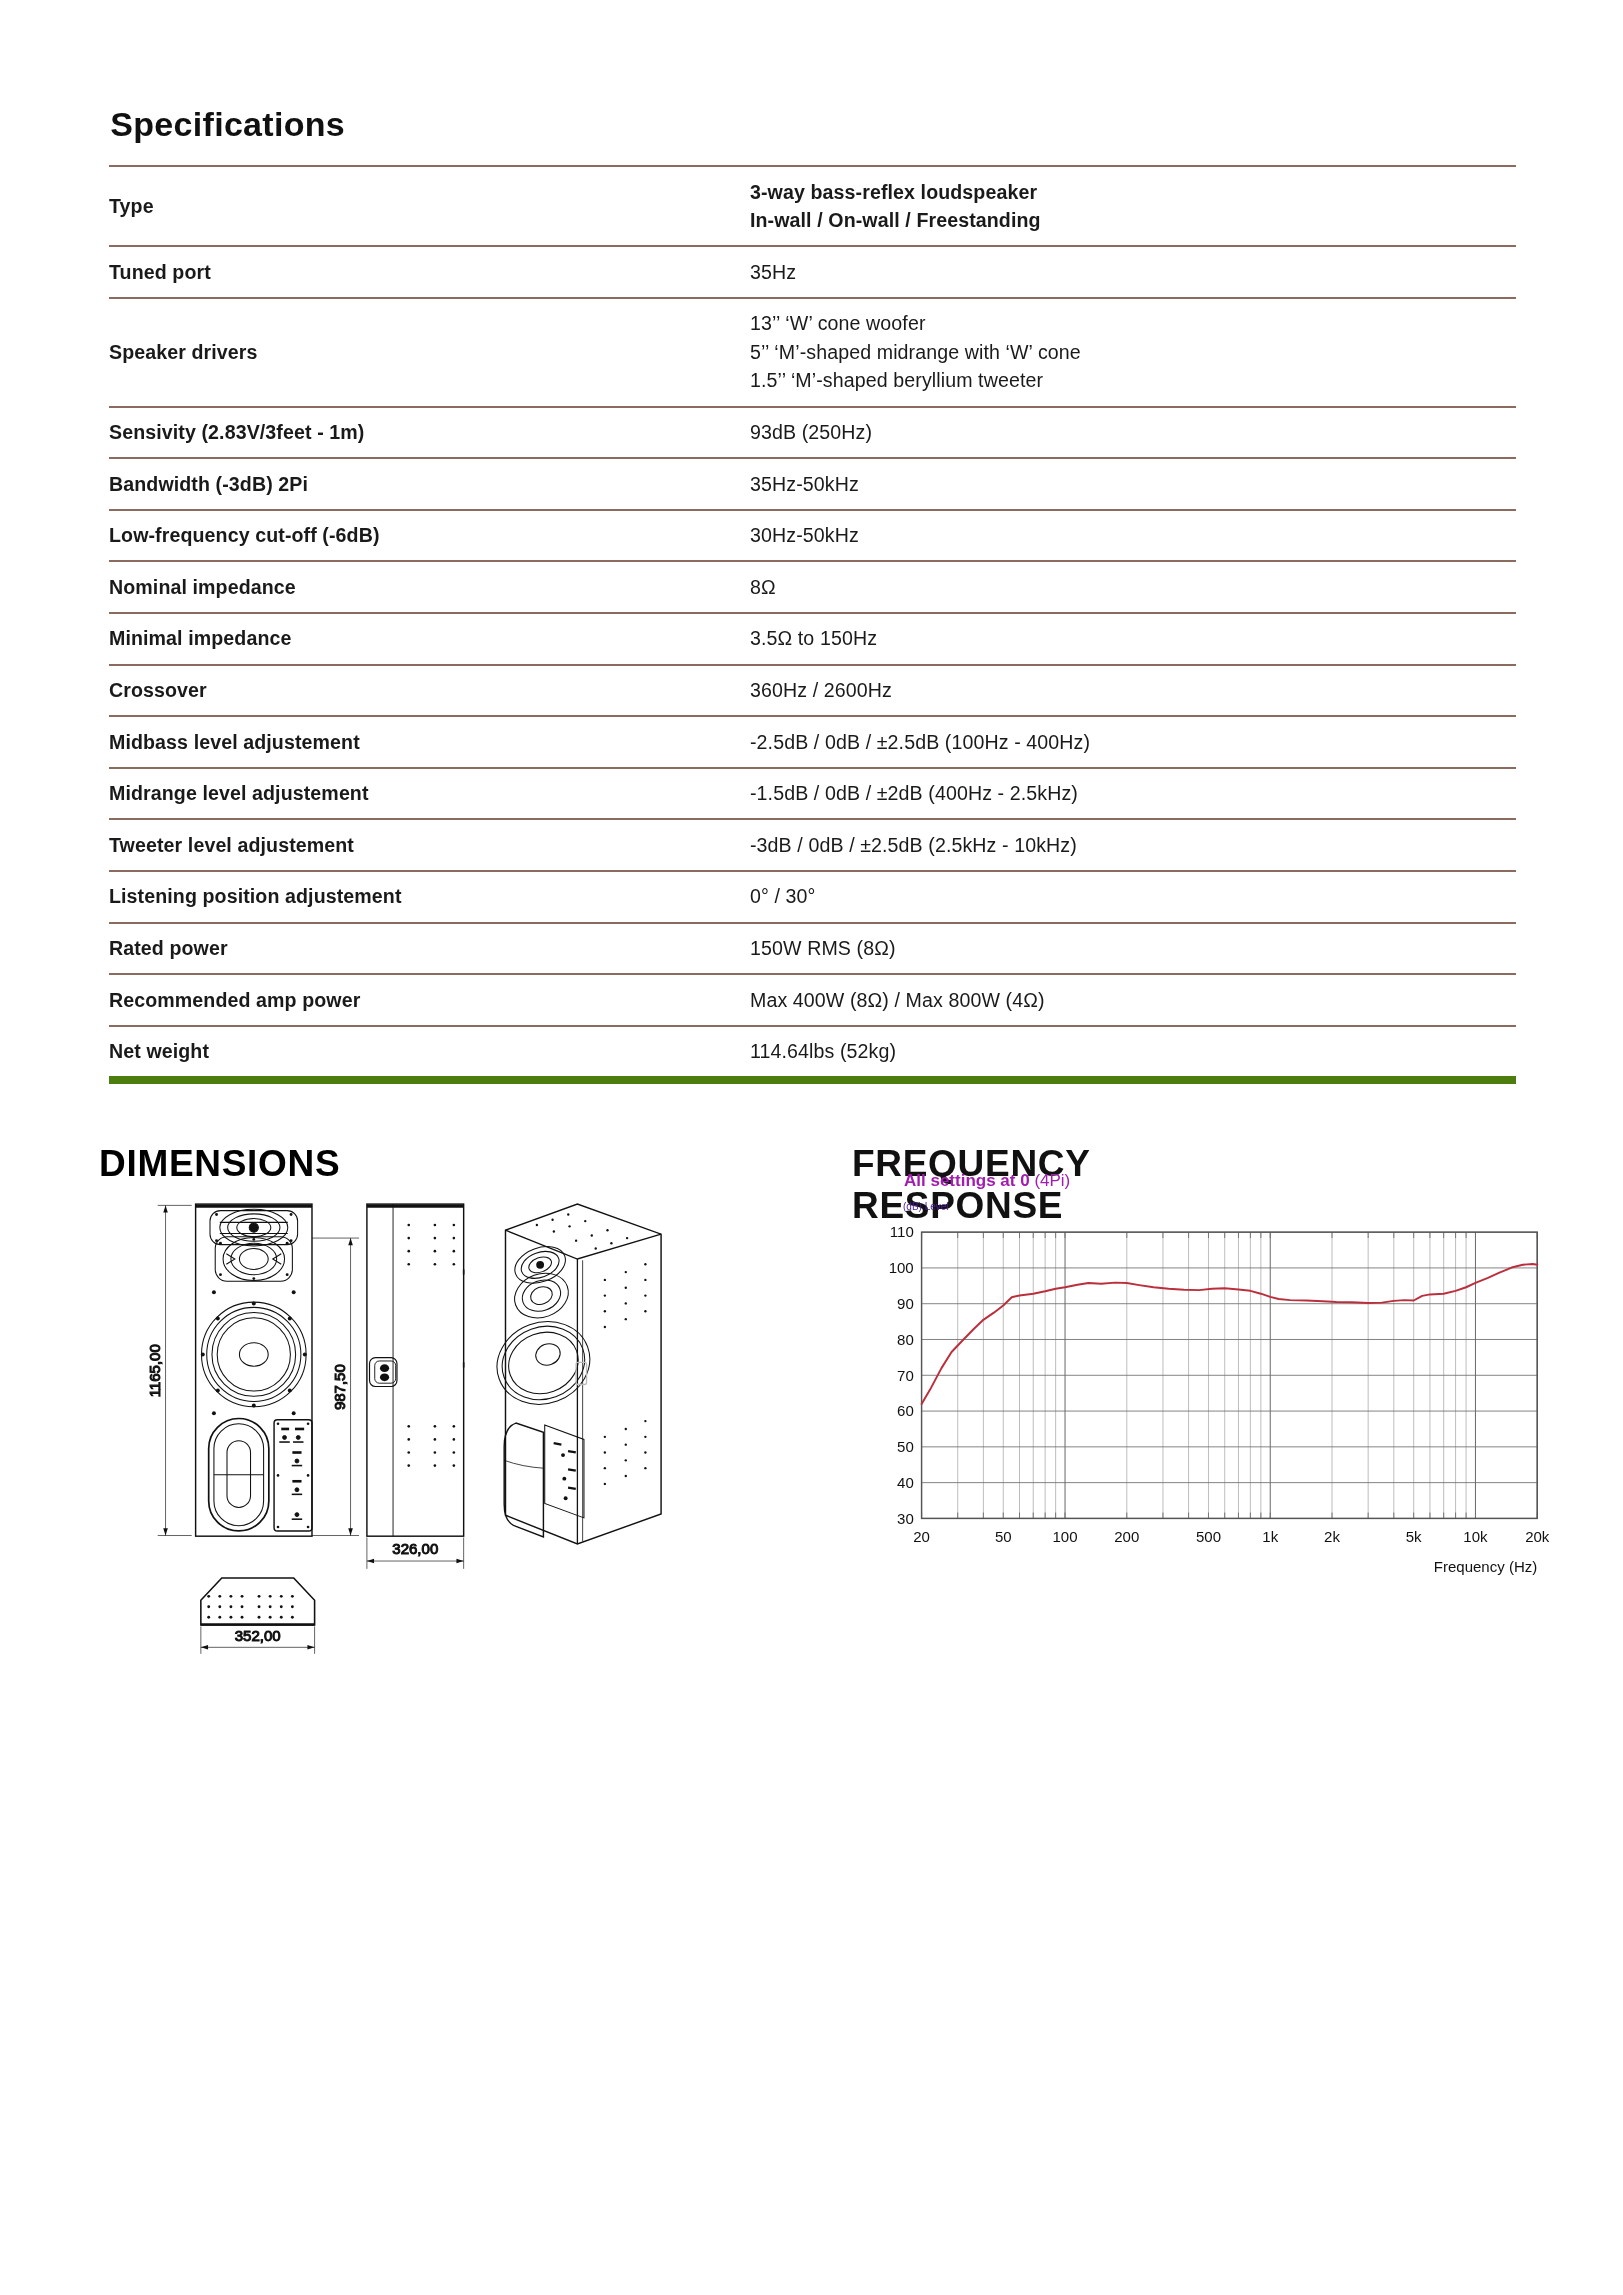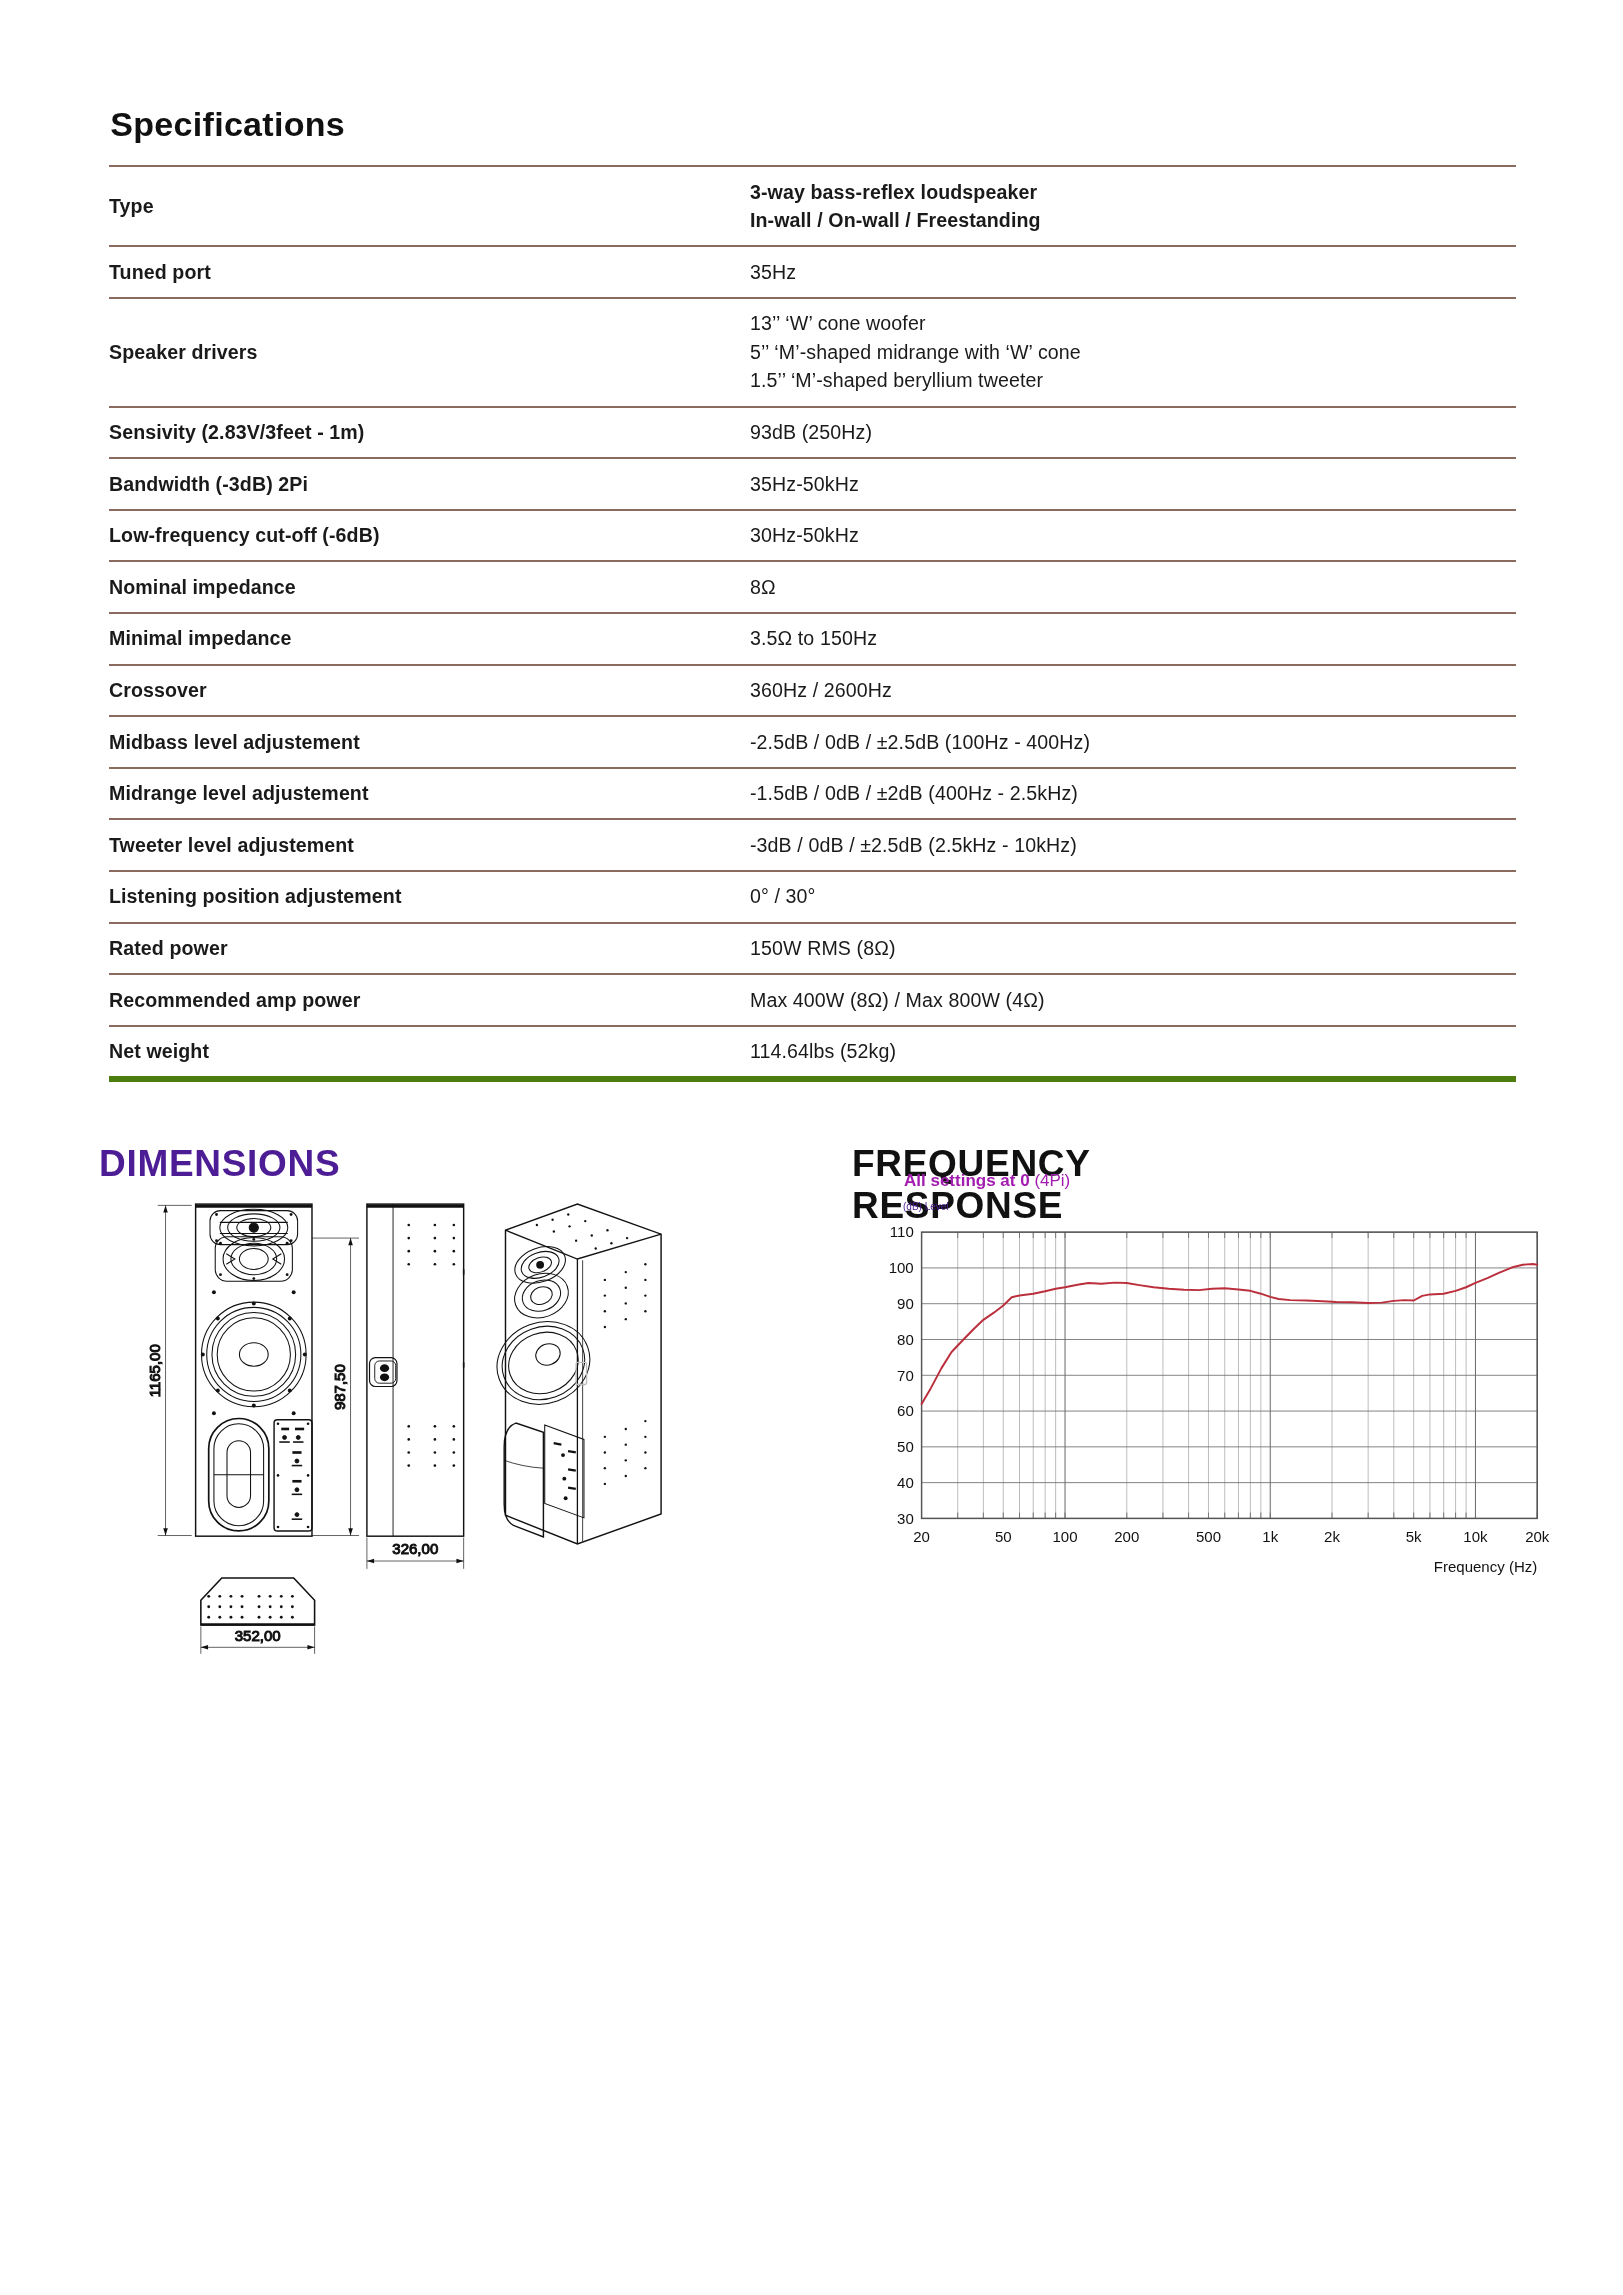--- a/index.html
+++ b/index.html
@@ -39,21 +39,21 @@
   }
   table.spec-table {
     width: 1407px;
     border-collapse: collapse;
     table-layout: fixed;
   }
   table.spec-table tr {
     border-top: 2px solid #8a6b5d;
   }
   table.spec-table tr:last-child {
-    border-bottom: 6px solid #4d7c0f;
+    border-bottom: 8px solid #4d7c0f;
   }
   table.spec-table td {
     vertical-align: middle;
     padding: 10.5px 0 10.5px 0;
     font-size: 19.6px;
     line-height: 1.46;
     color: #1a1a1a;
   }
   td.spec-label {
     width: 641px;
@@ -79,21 +79,21 @@
   }
 
   
   .h2-dimensions {
     position: absolute;
     left: 99px;
     top: 1112px;
     font-size: 37px;
     font-weight: bold;
     letter-spacing: 0.7px;
-    color: #4c1d95;
+    color: #000000;
   }
   .h2-frequency {
     position: absolute;
     left: 852px;
     top: 1112px;
     font-size: 37px;
     font-weight: bold;
     letter-spacing: 0.7px;
     color: #111;
   }

